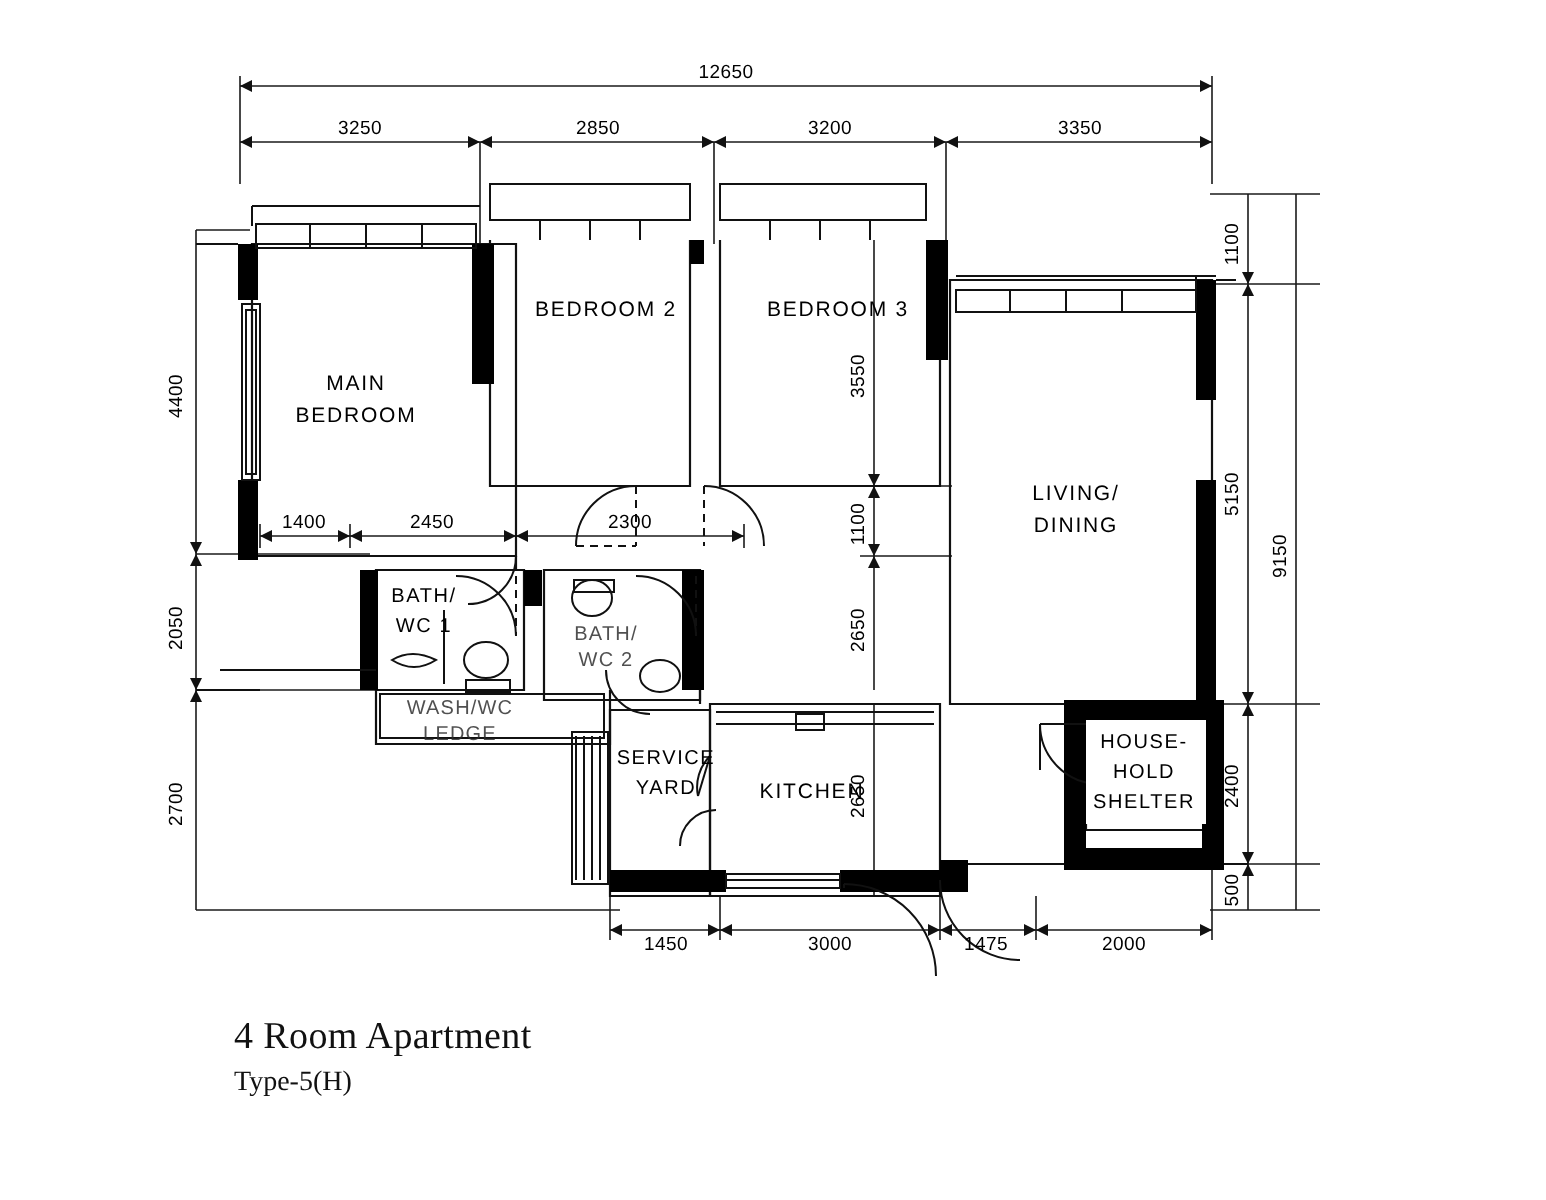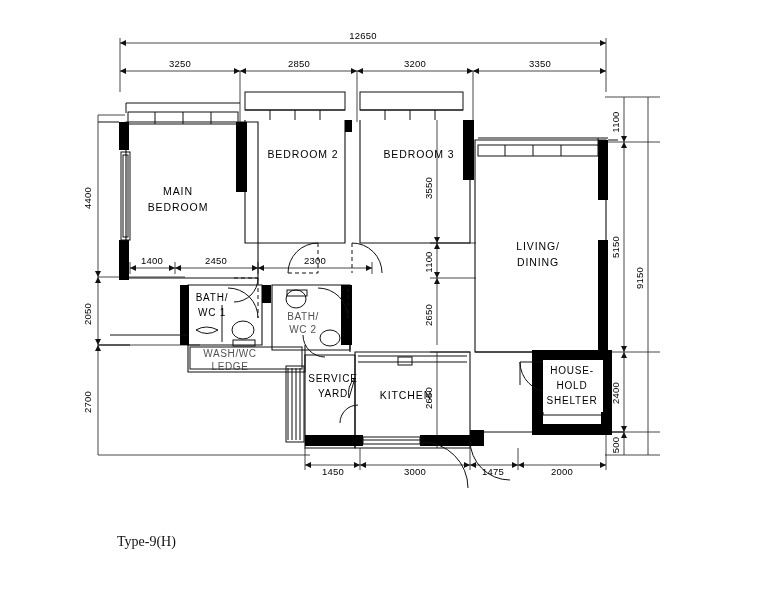--- a/index.html
+++ b/index.html
@@ -340,15 +340,16 @@
     <text class="dimv" x="643" y="278" transform="rotate(-90 643 278)">9150</text>
 
     <text class="dimv" x="432" y="188" transform="rotate(-90 432 188)">3550</text>
     <text class="dimv" x="432" y="262" transform="rotate(-90 432 262)">1100</text>
     <text class="dimv" x="432" y="315" transform="rotate(-90 432 315)">2650</text>
     <text class="dimv" x="432" y="398" transform="rotate(-90 432 398)">2650</text>
   </g>
 
 </svg>
 
-<div class="sub">Type-9(H)</div>
+<div class="ttl">4 Room Apartment</div>
+<div class="sub">Type-5(H)</div>
 
 </div>
 
 </body></html>

